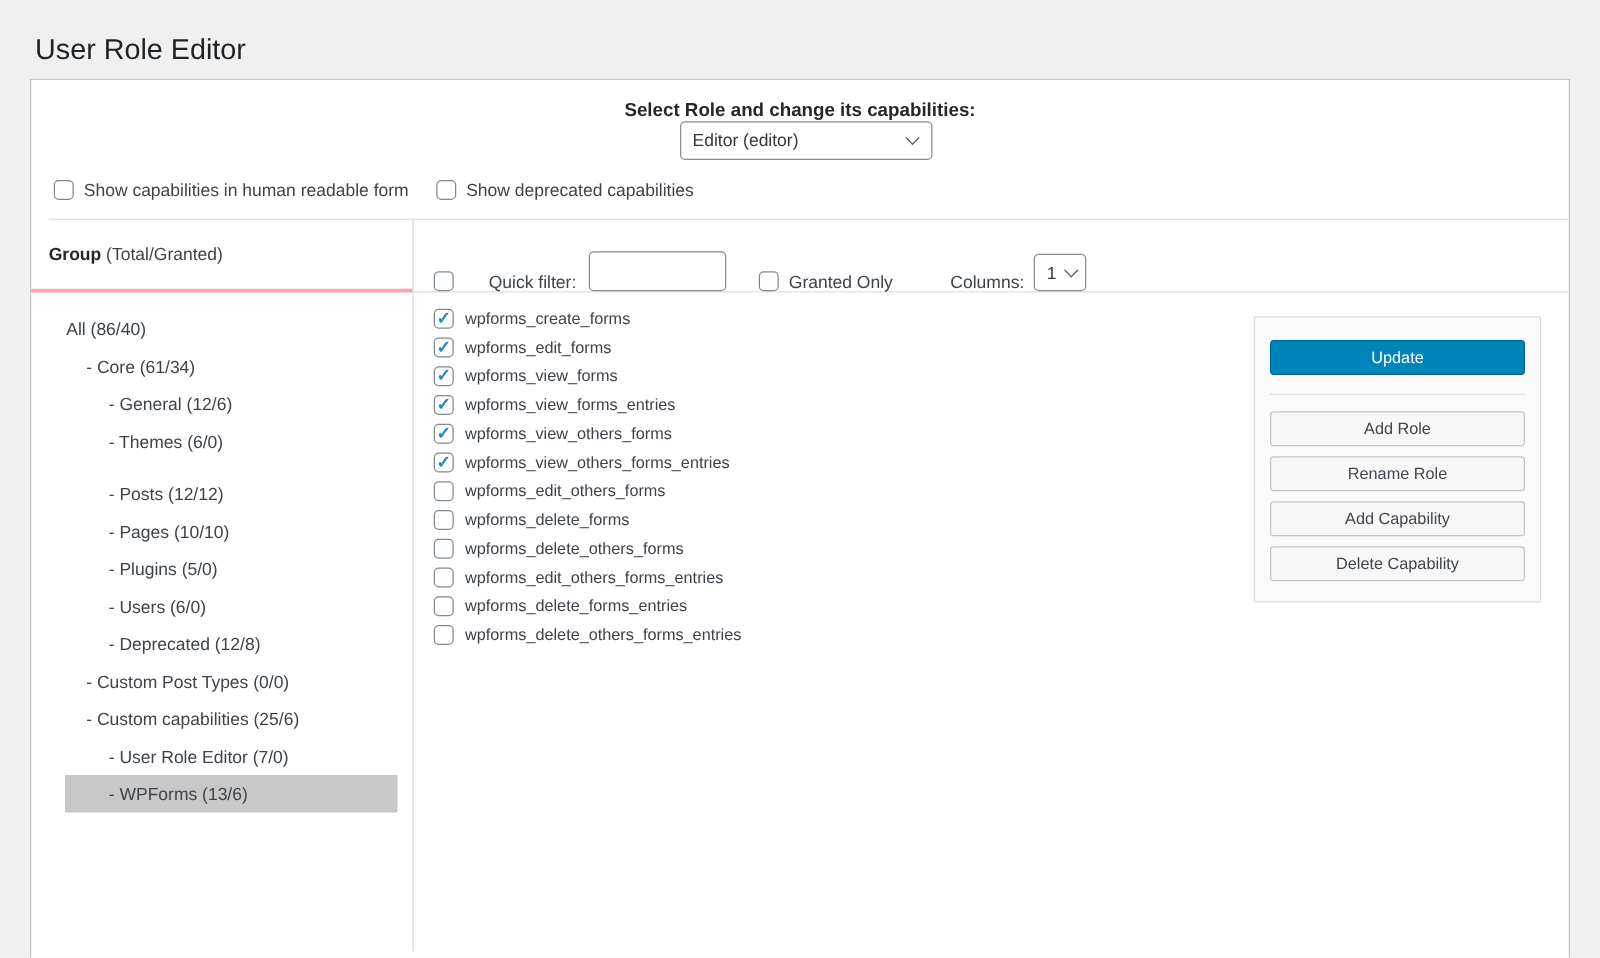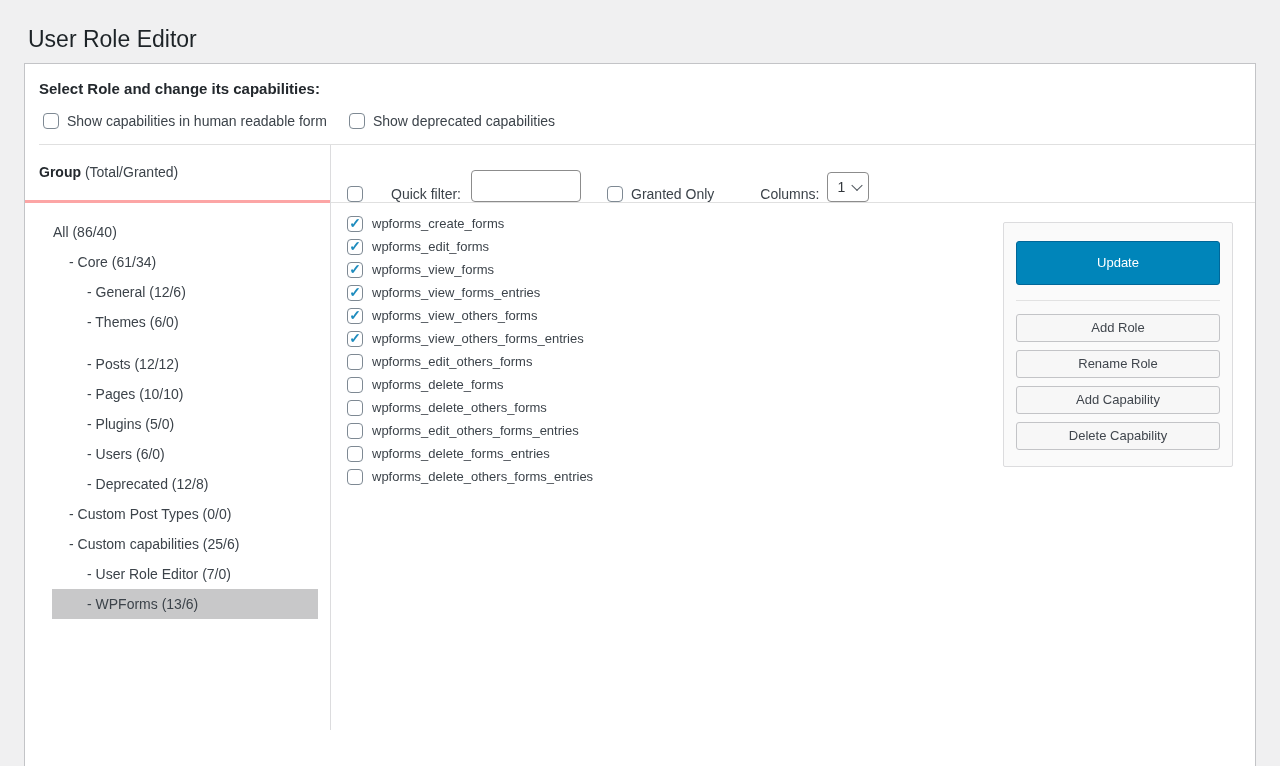--- a/index.html
+++ b/index.html
@@ -15,21 +15,21 @@
   }
   .main-box {
     margin: 9px 24px 0 24px;
     background: #fff;
     border: 1px solid #c3c4c7;
     height: 740px;
     position: relative;
   }
   
   .top-section { padding: 14px 14px 0 14px; }
-  .role-row { display: flex; align-items: center; margin-top: 2px; }
+  .role-row { display: flex; align-items: center; margin-top: 2px; flex-direction: column; }
   .role-label { font-size: 15px; font-weight: bold; color: #23282d; }
   .select {
     position: relative; display: inline-flex; align-items: center;
     border: 1px solid #8c8c8c; border-radius: 4px; background: #fff;
     height: 31px; font-size: 14px; color: #32373c; cursor: pointer;
   }
   .role-select { width: 202px; margin-left: 10px; padding: 0 30px 0 9px; }
   .chevron {
     position: absolute; right: 11px; top: 50%;
     width: 8px; height: 8px; border-right: 1.7px solid #50575e; border-bottom: 1.7px solid #50575e;
@@ -89,21 +89,21 @@
   .cap-row { display: flex; align-items: center; margin-bottom: 7px; }
   .cap-row .checkbox { border-radius: 4px; }
   .cap-label { font-size: 13px; color: #3c434a; margin-left: 9px; cursor: pointer; }
   .action-panel {
     width: 230px; flex: 0 0 230px; margin: 19px 22px 0 0;
     align-self: flex-start;
     background: #fafafa; border: 1px solid #dcdcde; border-radius: 2px;
     padding: 18px 12px 16px 12px;
   }
   .btn {
-    display: block; width: 100%; height: 44px;
+    display: block; width: 100%; height: 28px;
     font-size: 13px; border-radius: 3px; cursor: pointer;
     font-family: "Liberation Sans", sans-serif;
   }
   .btn-primary {
     background: var(--primary, #0085ba); border: 1px solid #006799; color: #fff;
   }
   .panel-sep { border: none; border-top: 1px solid #e2e2e2; margin: 15px 0 13px 0; }
   .btn-secondary {
     background: #f7f7f7; border: 1px solid #c3c4c7; color: #40464d;
     height: 28px; margin-bottom: 8px;
@@ -113,20 +113,24 @@
 </head>
 <body>
 
 <h1 class="page-title">User Role Editor</h1>
 
 <div class="main-box">
 
   <div class="top-section">
     <div class="role-row">
       <span class="role-label">Select Role and change its capabilities:</span>
+      <div class="select role-select">
+        <span>Editor (editor)</span>
+        <span class="chevron"></span>
+      </div>
     </div>
     <div class="checks-row">
       <span class="checkbox" id="opt-cb-0"></span>
       <span class="check-label">Show capabilities in human readable form</span>
       <span class="gap-22"></span>
       <span class="checkbox" id="opt-cb-1"></span>
       <span class="check-label">Show deprecated capabilities</span>
     </div>
   </div>
 

